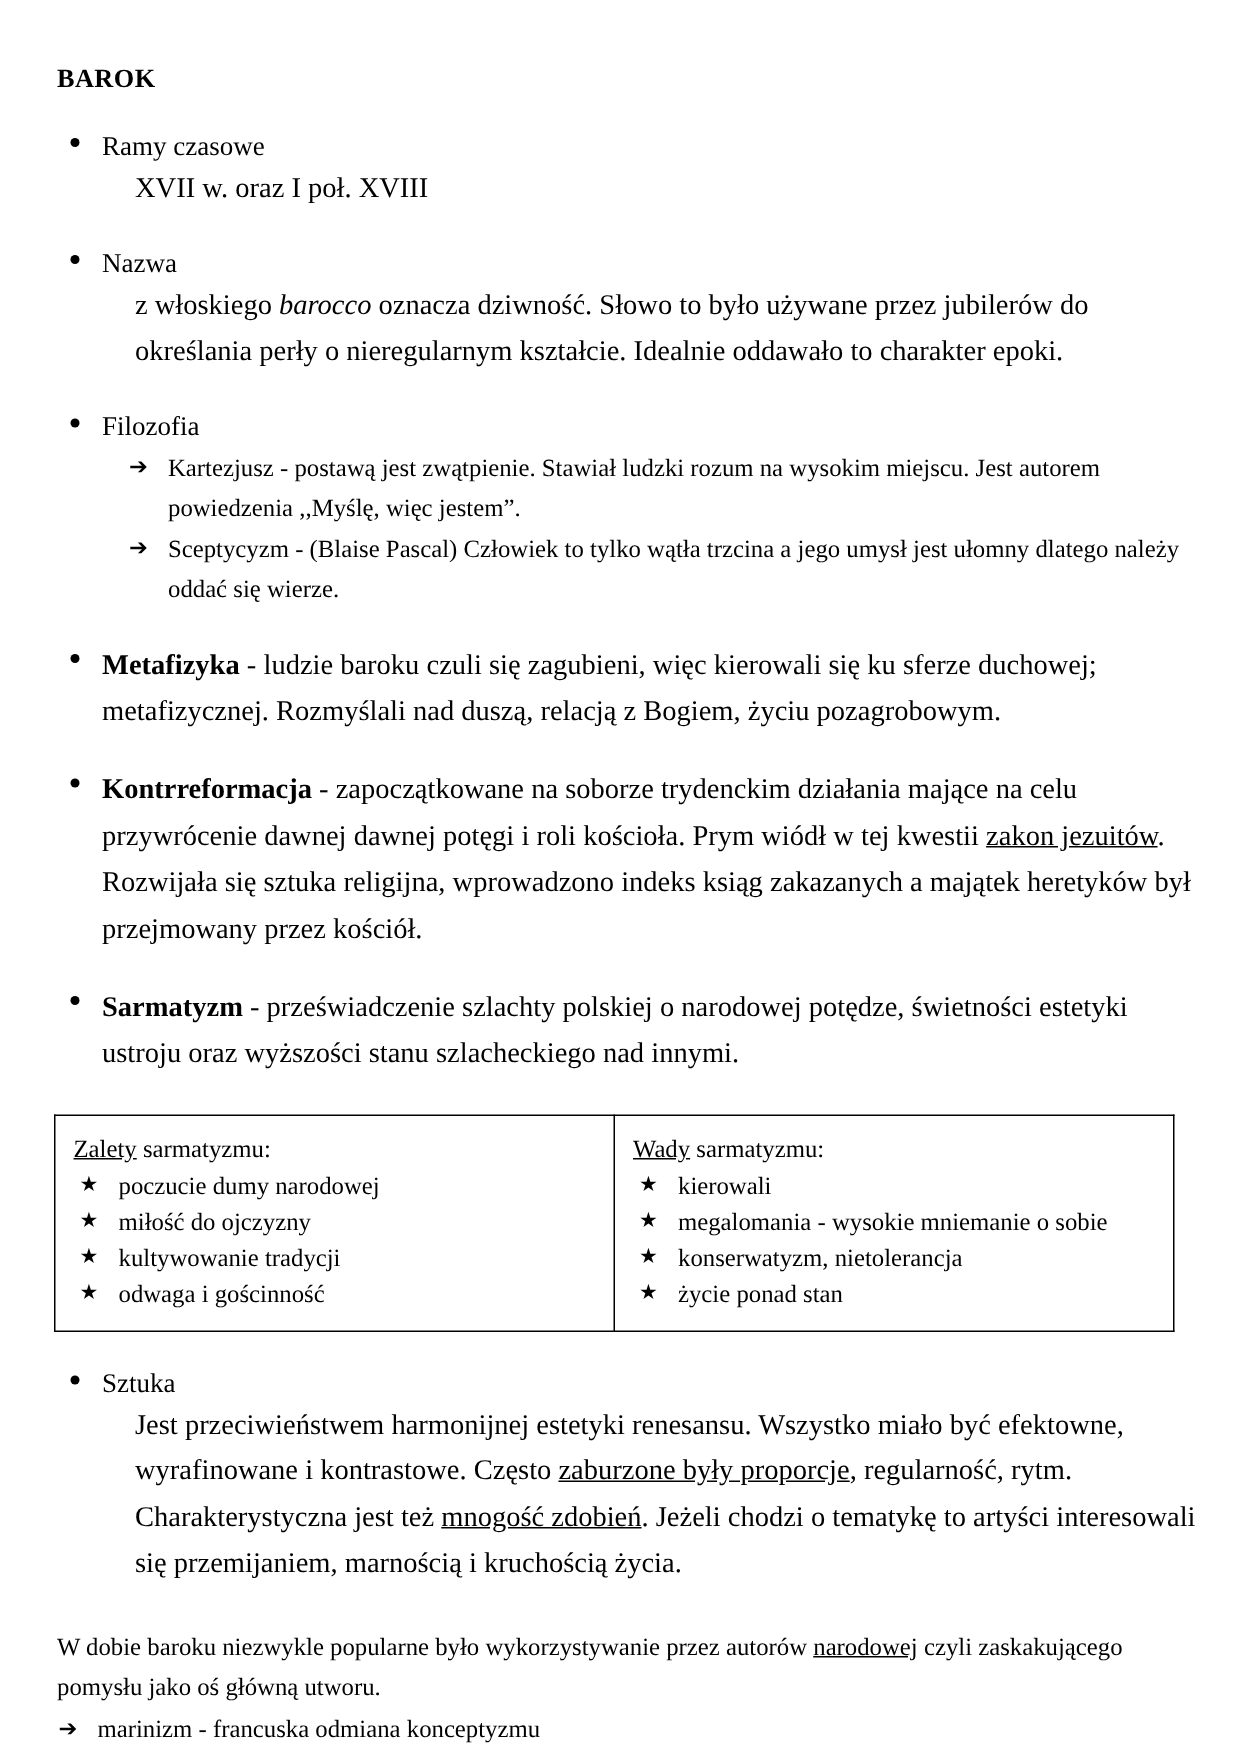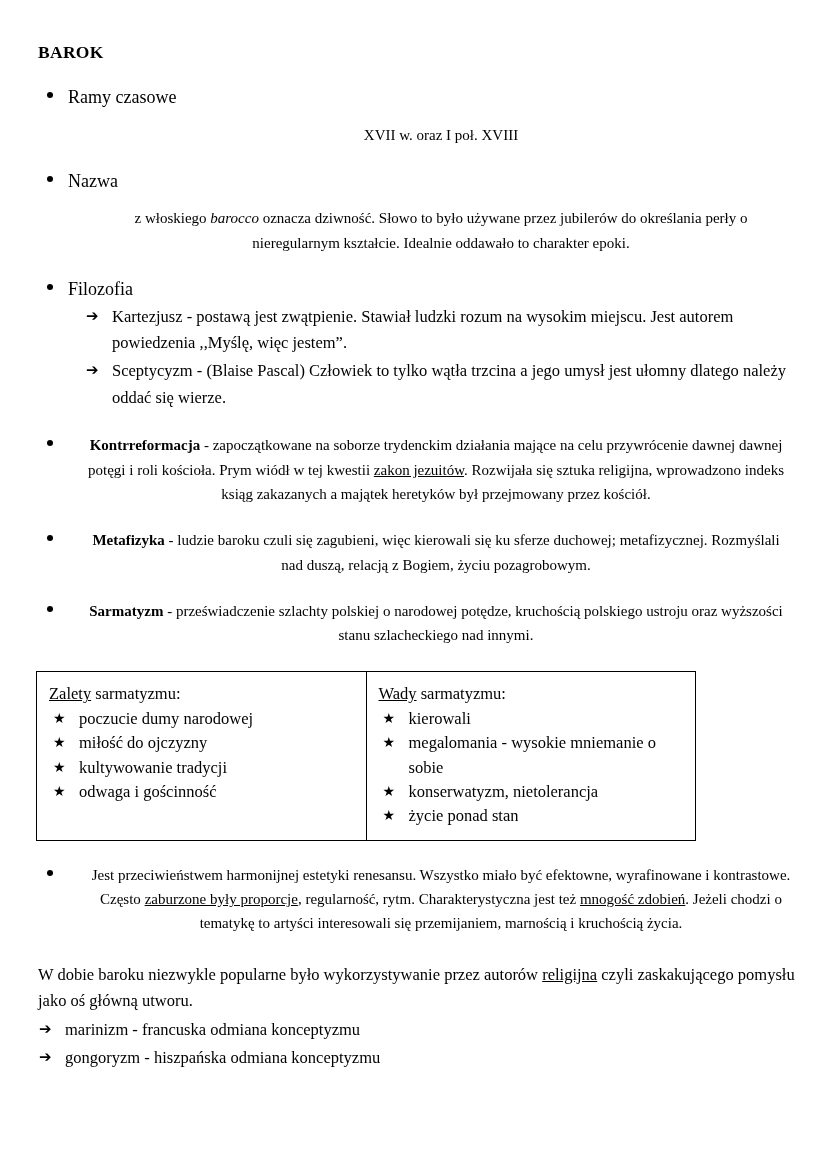--- a/index.html
+++ b/index.html
@@ -50,24 +50,24 @@
 
   .sec-head {
     font-size: 18px;
     line-height: 1.42;
     margin: 0;
   }
   .sec-head.bold { font-weight: normal; }
 
   
   .sec-para {
-    font-size: 15px;
+    font-size: 19px;
     line-height: 1.62;
-    margin: 12px;
-    text-align: center;
+    margin: 0;
+    text-align: left;
   }
   .sec-para.indent {
     margin-left: 22px;
   }
 
   b.lead { font-weight: bold; }
   i.ital { }
   u.uline { text-decoration: underline; text-underline-offset: 1px; }
 
   
@@ -109,21 +109,21 @@
     font-family: "DejaVu Sans", sans-serif;
     font-size: 15px;
     font-weight: bold;
     line-height: 1.68;
   }
 
   
   .compare-table {
     margin-top: 24px;
     margin-left: -2px;
-    width: 660px;
+    width: 747px;
     border: 1.6px solid #000;
     border-collapse: collapse;
     table-layout: fixed;
   }
   .compare-table td {
     border: 1.6px solid #000;
     vertical-align: top;
     padding: 10px 12px 12px 12px;
     width: 50%;
   }
@@ -191,31 +191,31 @@
       </li>
       <li class="arrow-item">
         <span class="arrow-glyph">➔</span>
         <span>Sceptycyzm - (Blaise Pascal) Człowiek to tylko wątła trzcina a jego umysł jest ułomny dlatego należy oddać się wierze.</span>
       </li>
     </ul>
   </div>
 
   <div class="section">
     <span class="bullet-dot"></span>
+    <p class="sec-para"><b class="lead">Metafizyka</b><span> - ludzie baroku czuli się zagubieni, więc kierowali się ku sferze duchowej; metafizycznej. Rozmyślali nad duszą, relacją z Bogiem, życiu pozagrobowym.</span></p>
+  </div>
+
+  <div class="section">
+    <span class="bullet-dot"></span>
     <p class="sec-para"><b class="lead">Kontrreformacja</b><span> - zapoczątkowane na soborze trydenckim działania mające na celu przywrócenie dawnej dawnej potęgi i roli kościoła. Prym wiódł w tej kwestii </span><u class="uline">zakon jezuitów</u><span>. Rozwijała się sztuka religijna, wprowadzono indeks ksiąg zakazanych a majątek heretyków był przejmowany przez kościół.</span></p>
   </div>
 
   <div class="section">
     <span class="bullet-dot"></span>
-    <p class="sec-para"><b class="lead">Metafizyka</b><span> - ludzie baroku czuli się zagubieni, więc kierowali się ku sferze duchowej; metafizycznej. Rozmyślali nad duszą, relacją z Bogiem, życiu pozagrobowym.</span></p>
-  </div>
-
-  <div class="section">
-    <span class="bullet-dot"></span>
-    <p class="sec-para"><b class="lead">Sarmatyzm</b><span> - przeświadczenie szlachty polskiej o narodowej potędze, kruchością polskiego ustroju oraz wyższości stanu szlacheckiego nad innymi.</span></p>
+    <p class="sec-para"><b class="lead">Sarmatyzm</b><span> - przeświadczenie szlachty polskiej o narodowej potędze, świetności estetyki ustroju oraz wyższości stanu szlacheckiego nad innymi.</span></p>
   </div>
 
   <table class="compare-table">
     <tbody>
         <tr>
       <td>
         <p class="tbl-head"><u class="uline">Zalety</u><span> sarmatyzmu:</span></p>
         <ul class="star-list">
           <li class="star-item">
             <span class="star-glyph">★</span>
@@ -255,26 +255,27 @@
             <span>życie ponad stan</span>
           </li>
         </ul>
       </td>
     </tr>
   </tbody>
     </table>
 
   <div class="section">
     <span class="bullet-dot"></span>
+    <p class="sec-head bold">Sztuka</p>
     <p class="sec-para indent"><span>Jest przeciwieństwem harmonijnej estetyki renesansu. Wszystko miało być efektowne, wyrafinowane i kontrastowe. Często </span><u class="uline">zaburzone były proporcje</u><span>, regularność, rytm. Charakterystyczna jest też </span><u class="uline">mnogość zdobień</u><span>. Jeżeli chodzi o tematykę to artyści interesowali się przemijaniem, marnością i kruchością życia.</span></p>
   </div>
 
 
   <div class="closing">
-    <p class="closing-para"><span>W dobie baroku niezwykle popularne było wykorzystywanie przez autorów </span><u class="uline">religijna</u><span> czyli zaskakującego pomysłu jako oś główną utworu.</span></p>
+    <p class="closing-para"><span>W dobie baroku niezwykle popularne było wykorzystywanie przez autorów </span><u class="uline">narodowej</u><span> czyli zaskakującego pomysłu jako oś główną utworu.</span></p>
     <ul class="arrow-list">
       <li class="arrow-flat">
         <span class="arrow-glyph">➔</span>
         <span>marinizm - francuska odmiana konceptyzmu</span>
       </li>
       <li class="arrow-flat">
         <span class="arrow-glyph">➔</span>
         <span>gongoryzm - hiszpańska odmiana konceptyzmu</span>
       </li>
     </ul>

